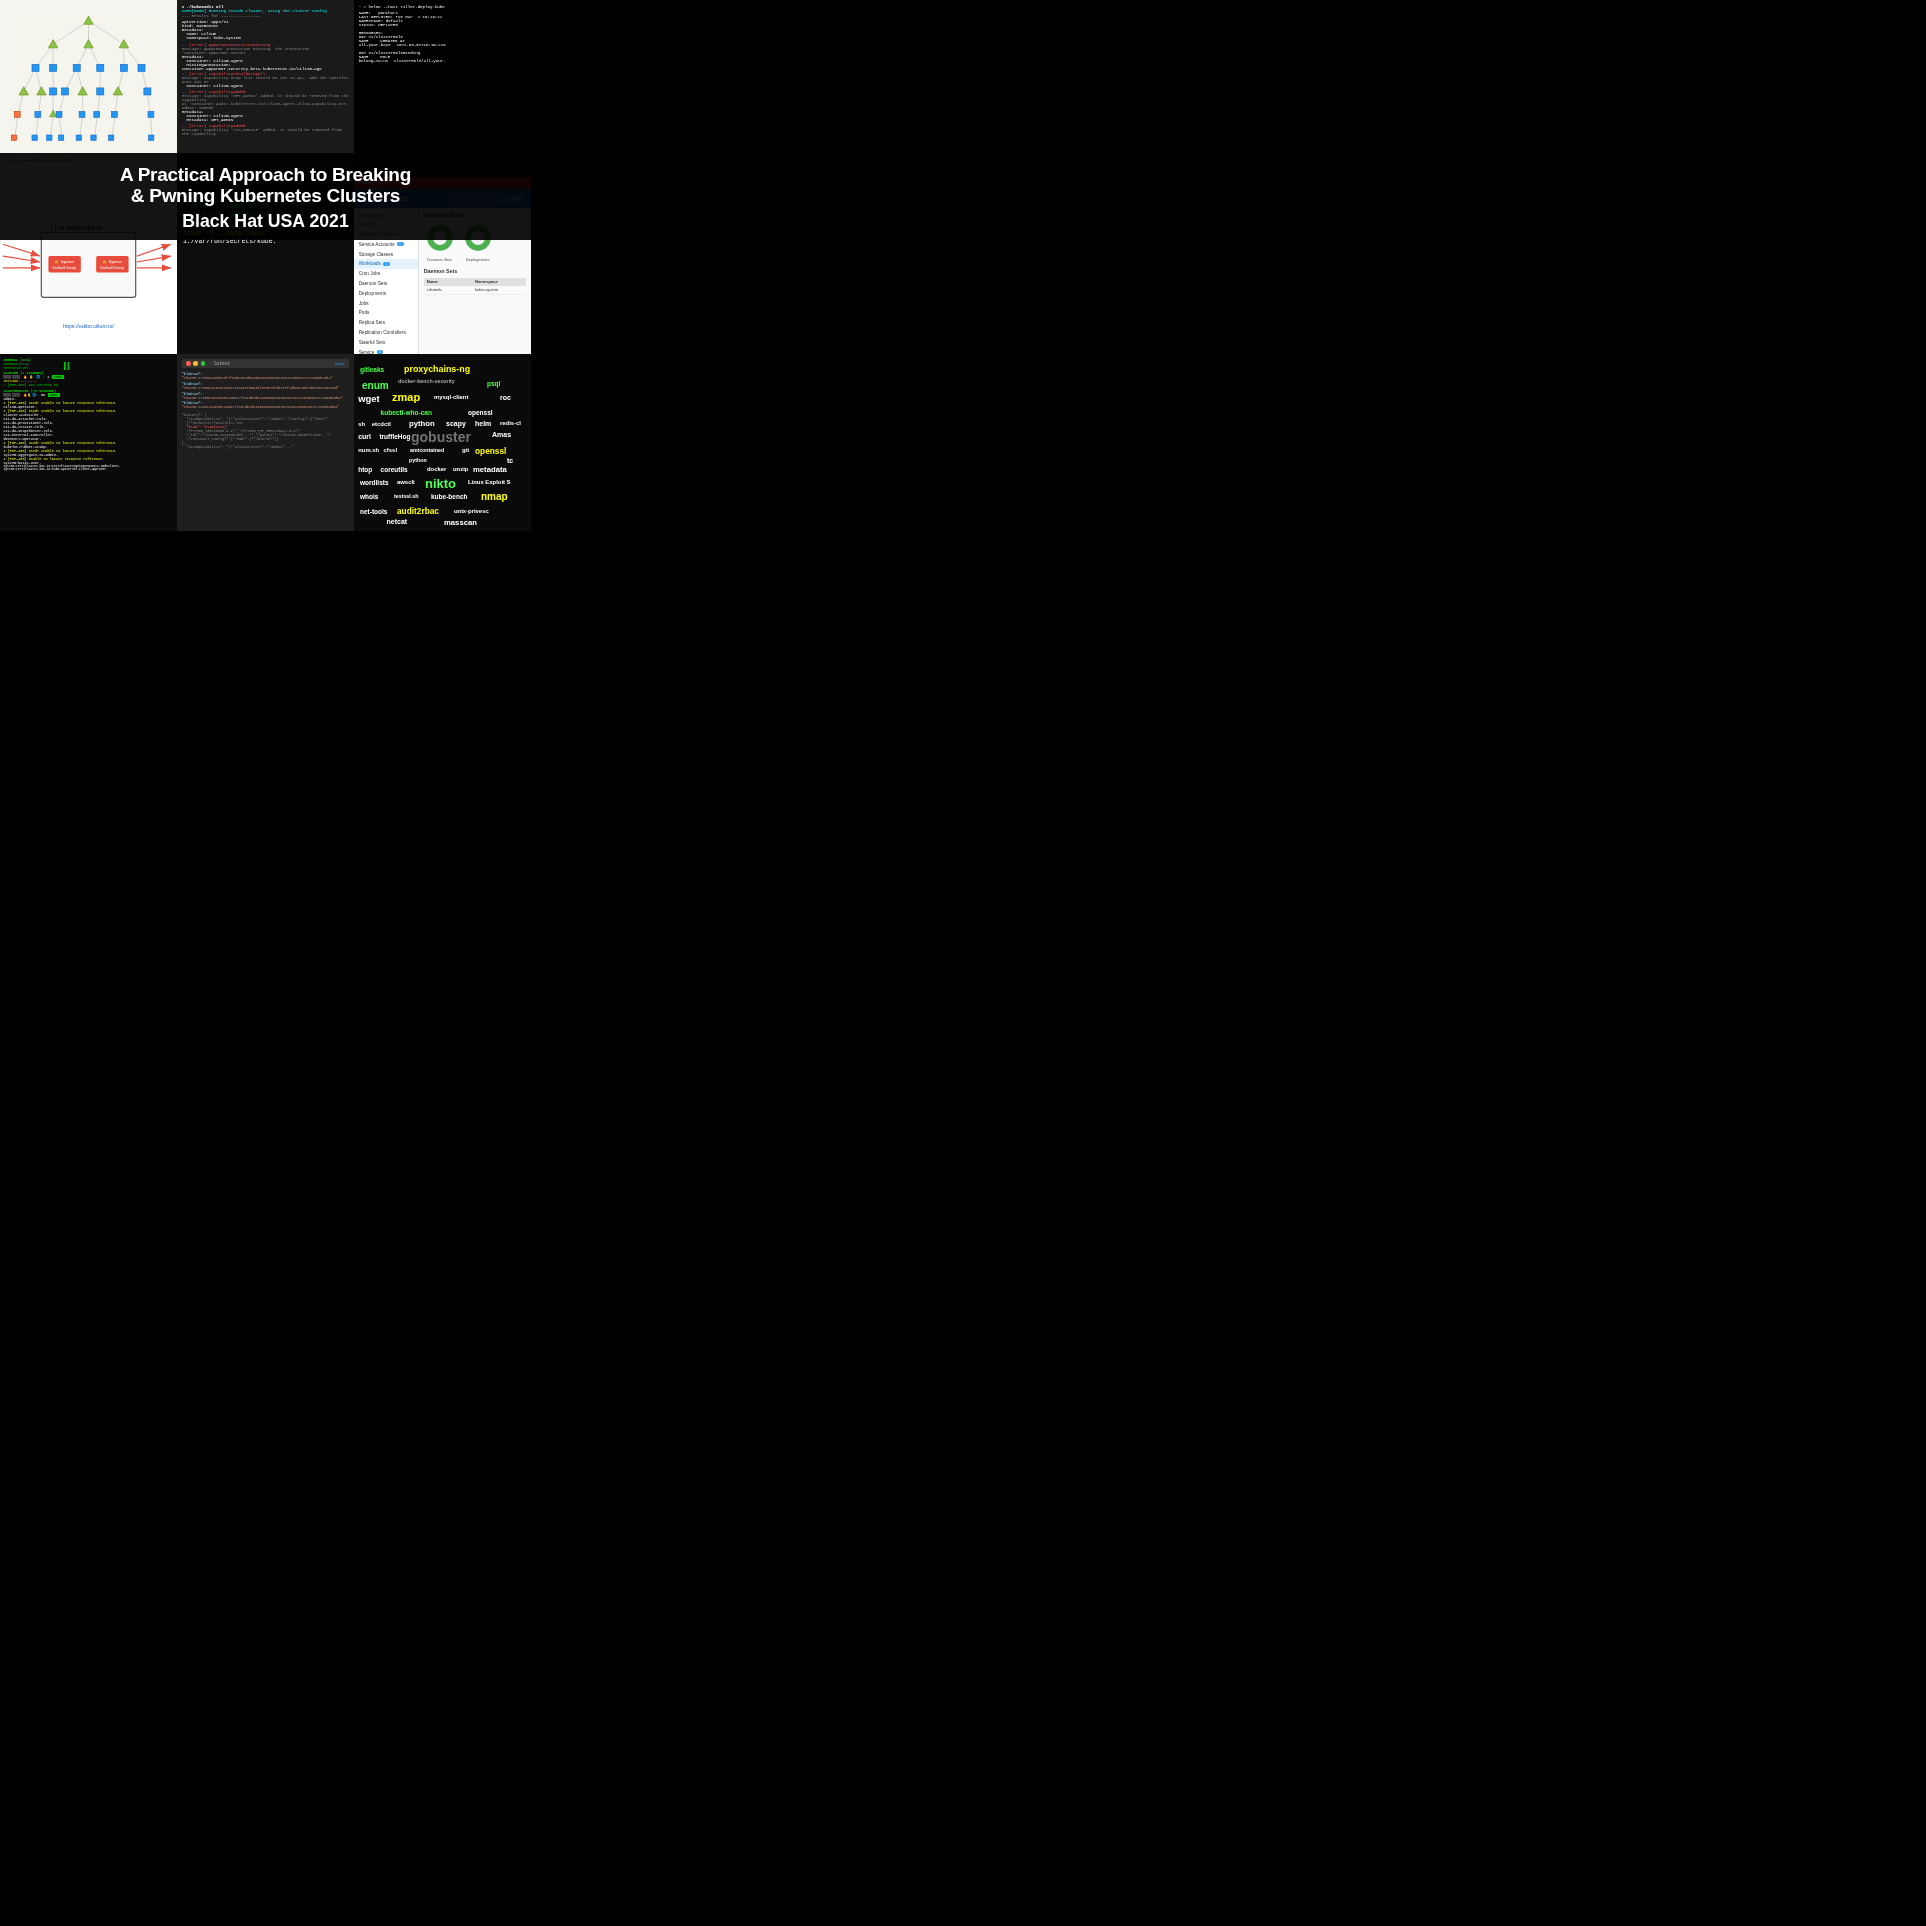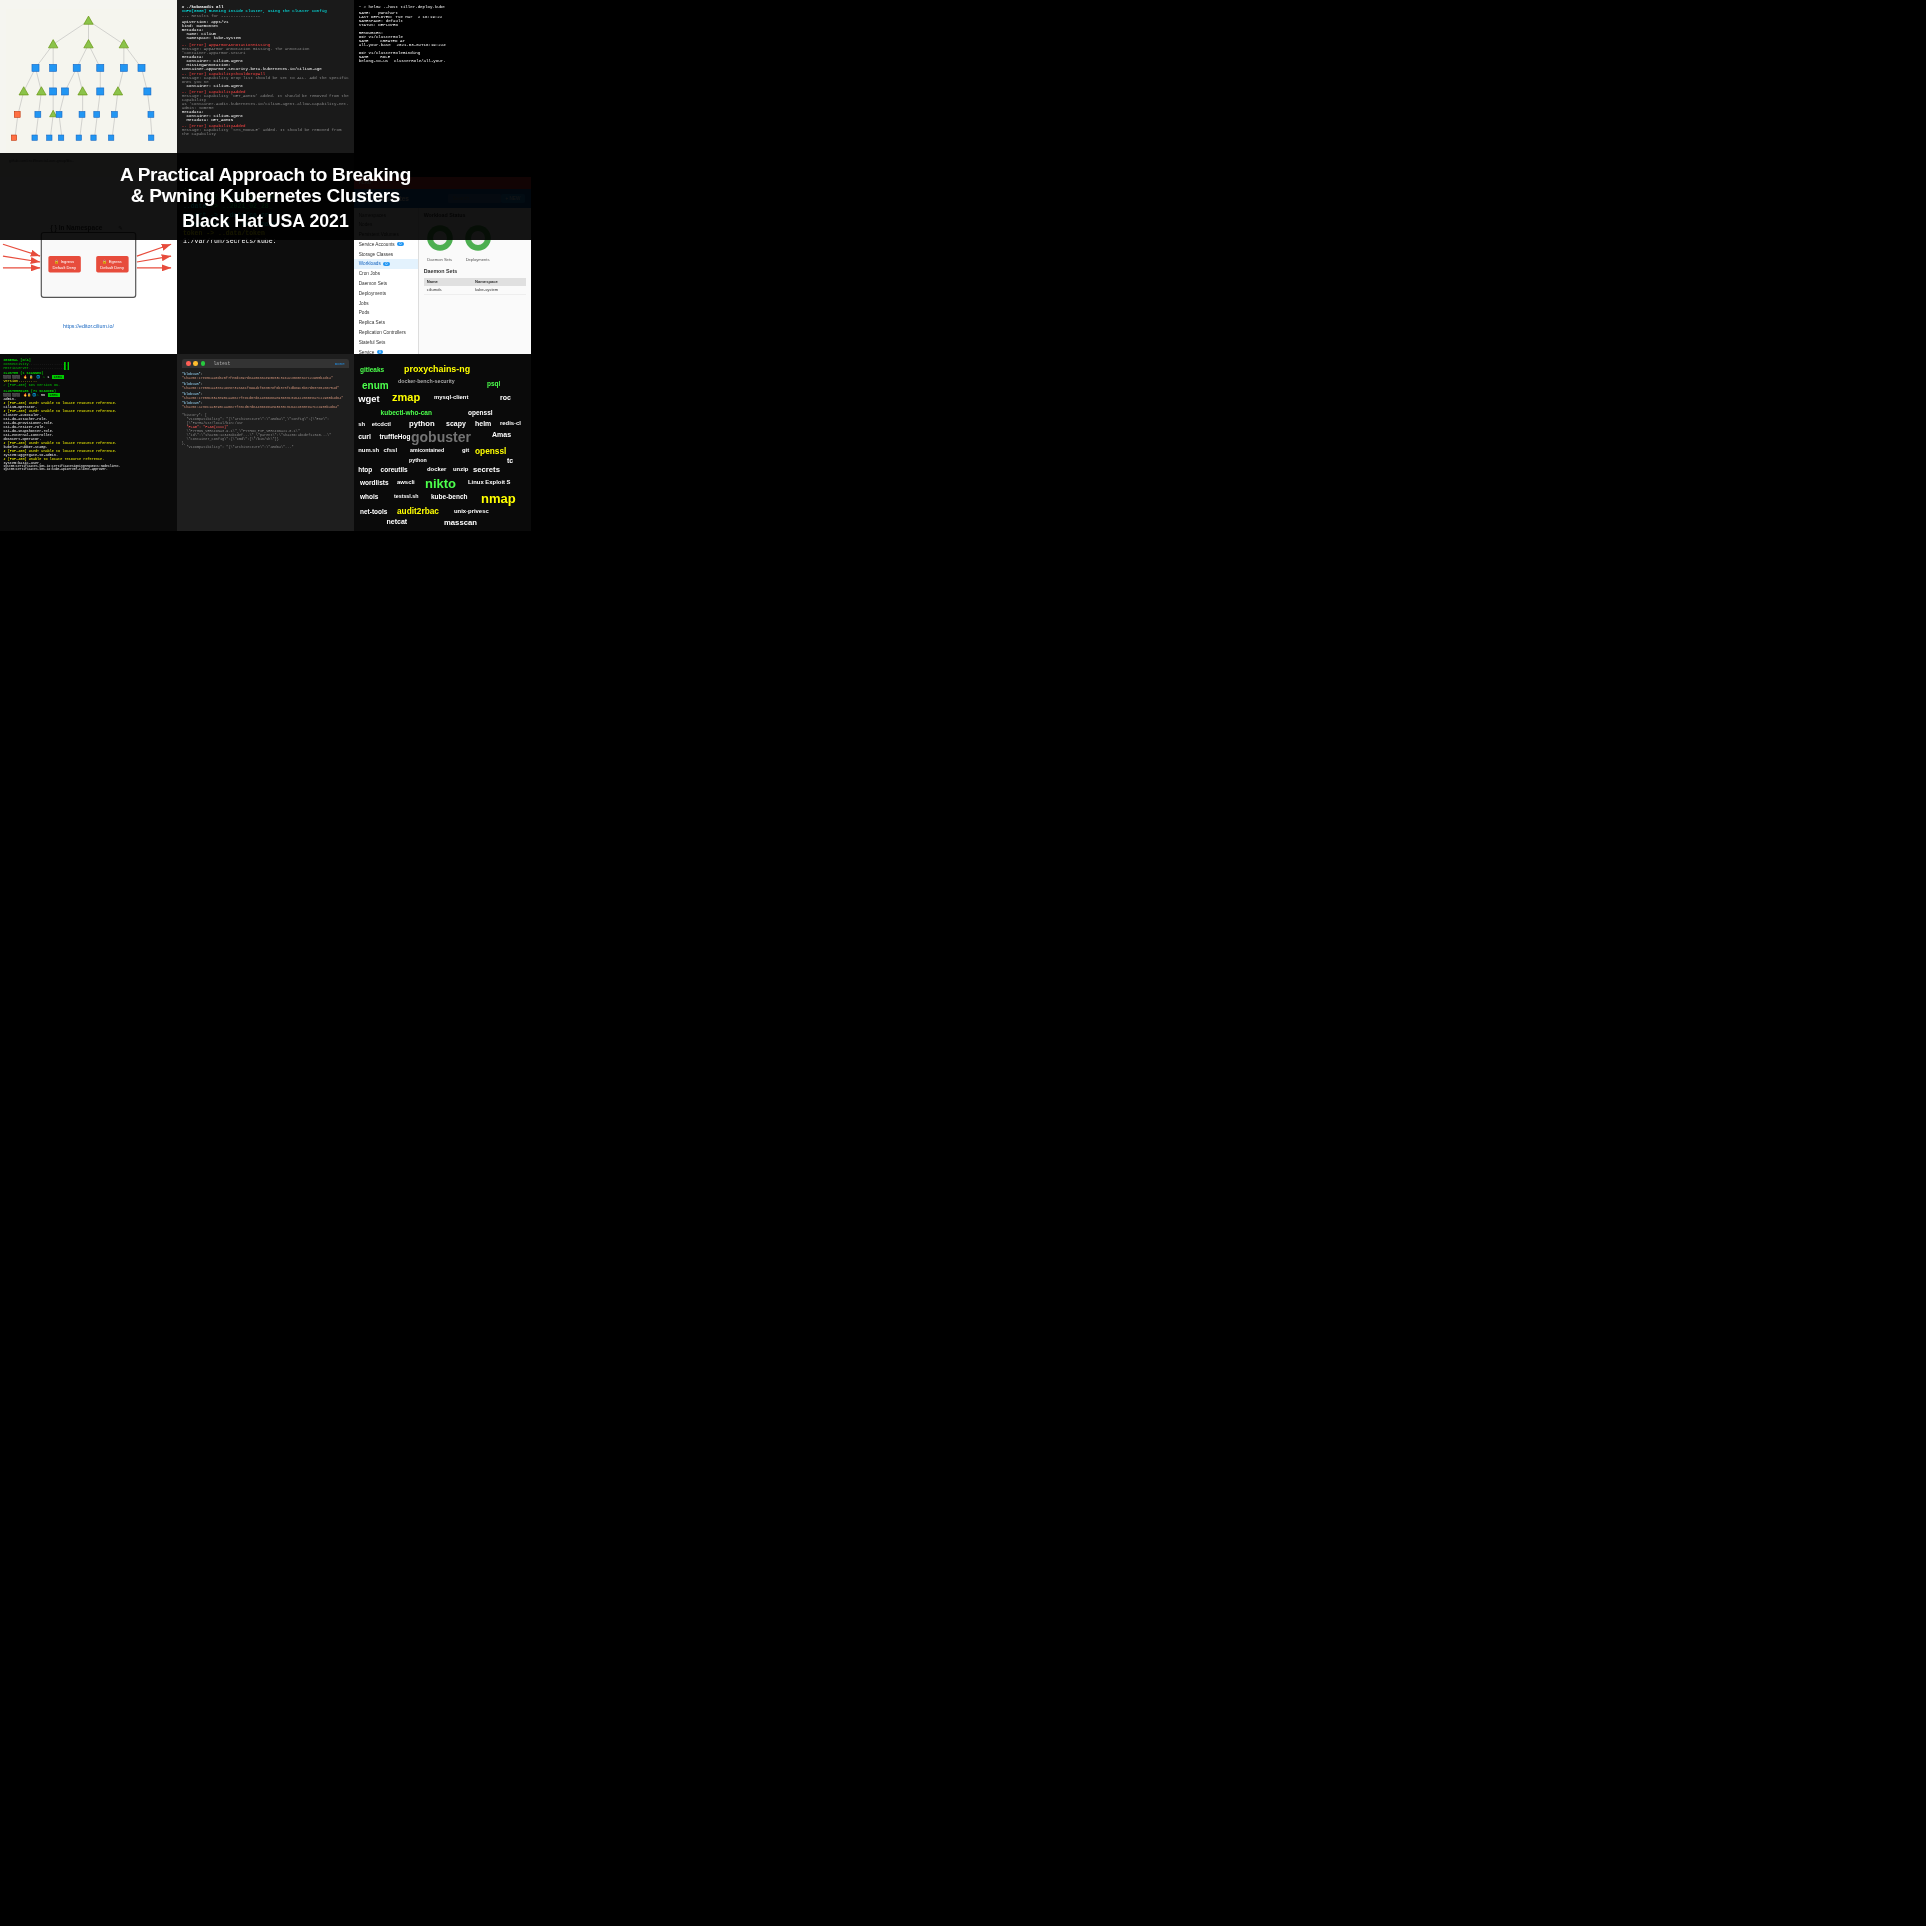--- a/index.html
+++ b/index.html
@@ -716,29 +716,29 @@
       <span class="word" style="left:26.6px; top:84px; font-size:5.9px; color:#fff;">cfssl</span>
       <span class="word" style="left:53px; top:84px; font-size:5.3px; color:#fff;">amicontained</span>
       <span class="word" style="left:105px; top:84px; font-size:5.9px; color:#fff;">git</span>
       <span class="word w-yellow" style="left:118px; top:83px; font-size:8.3px;">openssl</span>
       <span class="word" style="left:52px; top:94px; font-size:5.3px; color:#fff;">python</span>
       <span class="word" style="left:150px; top:94px; font-size:7px; color:#fff;">tc</span>
       <span class="word" style="left:1.2px; top:103px; font-size:6.5px; color:#fff;">htop</span>
       <span class="word" style="left:23.6px; top:103px; font-size:6.5px; color:#fff;">coreutils</span>
       <span class="word" style="left:70px; top:103px; font-size:5.9px; color:#fff;">docker</span>
       <span class="word" style="left:96px; top:103px; font-size:5.9px; color:#fff;">unzip</span>
-      <span class="word" style="left:116px; top:102px; font-size:7.7px; color:#fff;">secrets</span>
+      <span class="word" style="left:116px; top:102px; font-size:7.7px; color:#fff;">metadata</span>
       <span class="word" style="left:3px; top:116px; font-size:6.5px; color:#fff;">wordlists</span>
       <span class="word" style="left:40px; top:116px; font-size:5.9px; color:#fff;">awscli</span>
       <span class="word w-green" style="left:68px; top:113px; font-size:13px;">nikto</span>
       <span class="word" style="left:111px; top:116px; font-size:5.9px; color:#fff;">Linux Exploit S</span>
       <span class="word" style="left:3px; top:130px; font-size:6.5px; color:#fff;">whois</span>
       <span class="word" style="left:37px; top:130px; font-size:5.3px; color:#fff;">testssl.sh</span>
       <span class="word" style="left:74px; top:130px; font-size:6.5px; color:#fff;">kube-bench</span>
-      <span class="word w-yellow" style="left:124px; top:128px; font-size:13px;">nmap</span>
+      <span class="word w-yellow" style="left:124px; top:128px; font-size:10px;">nmap</span>
       <span class="word" style="left:3px; top:145px; font-size:6.5px; color:#fff;">net-tools</span>
       <span class="word w-yellow" style="left:40px; top:143px; font-size:8.3px;">audit2rbac</span>
       <span class="word" style="left:97px; top:145px; font-size:5.9px; color:#fff;">unix-privesc</span>
       <span class="word" style="left:29.5px; top:155px; font-size:7px; color:#fff;">netcat</span>
       <span class="word" style="left:87px; top:155px; font-size:7.7px; color:#fff;">masscan</span>
     </div>
   </div>
 </div>
 
 <div class="title-overlay">

